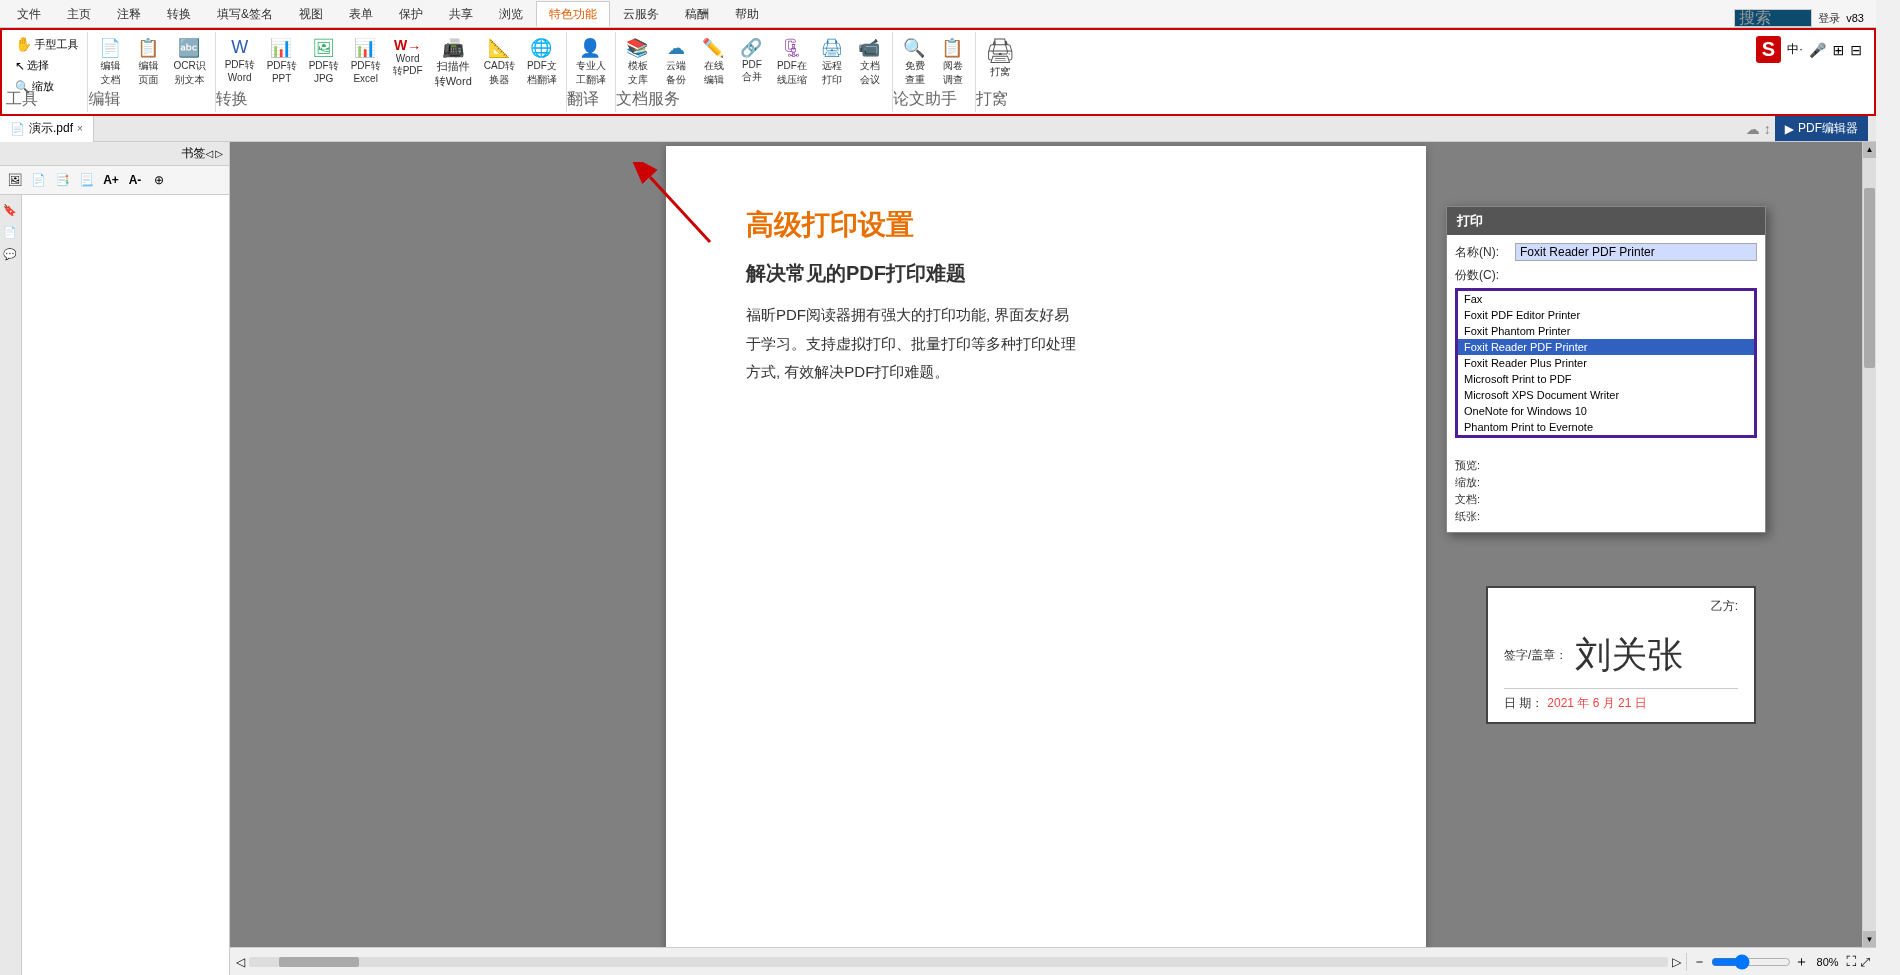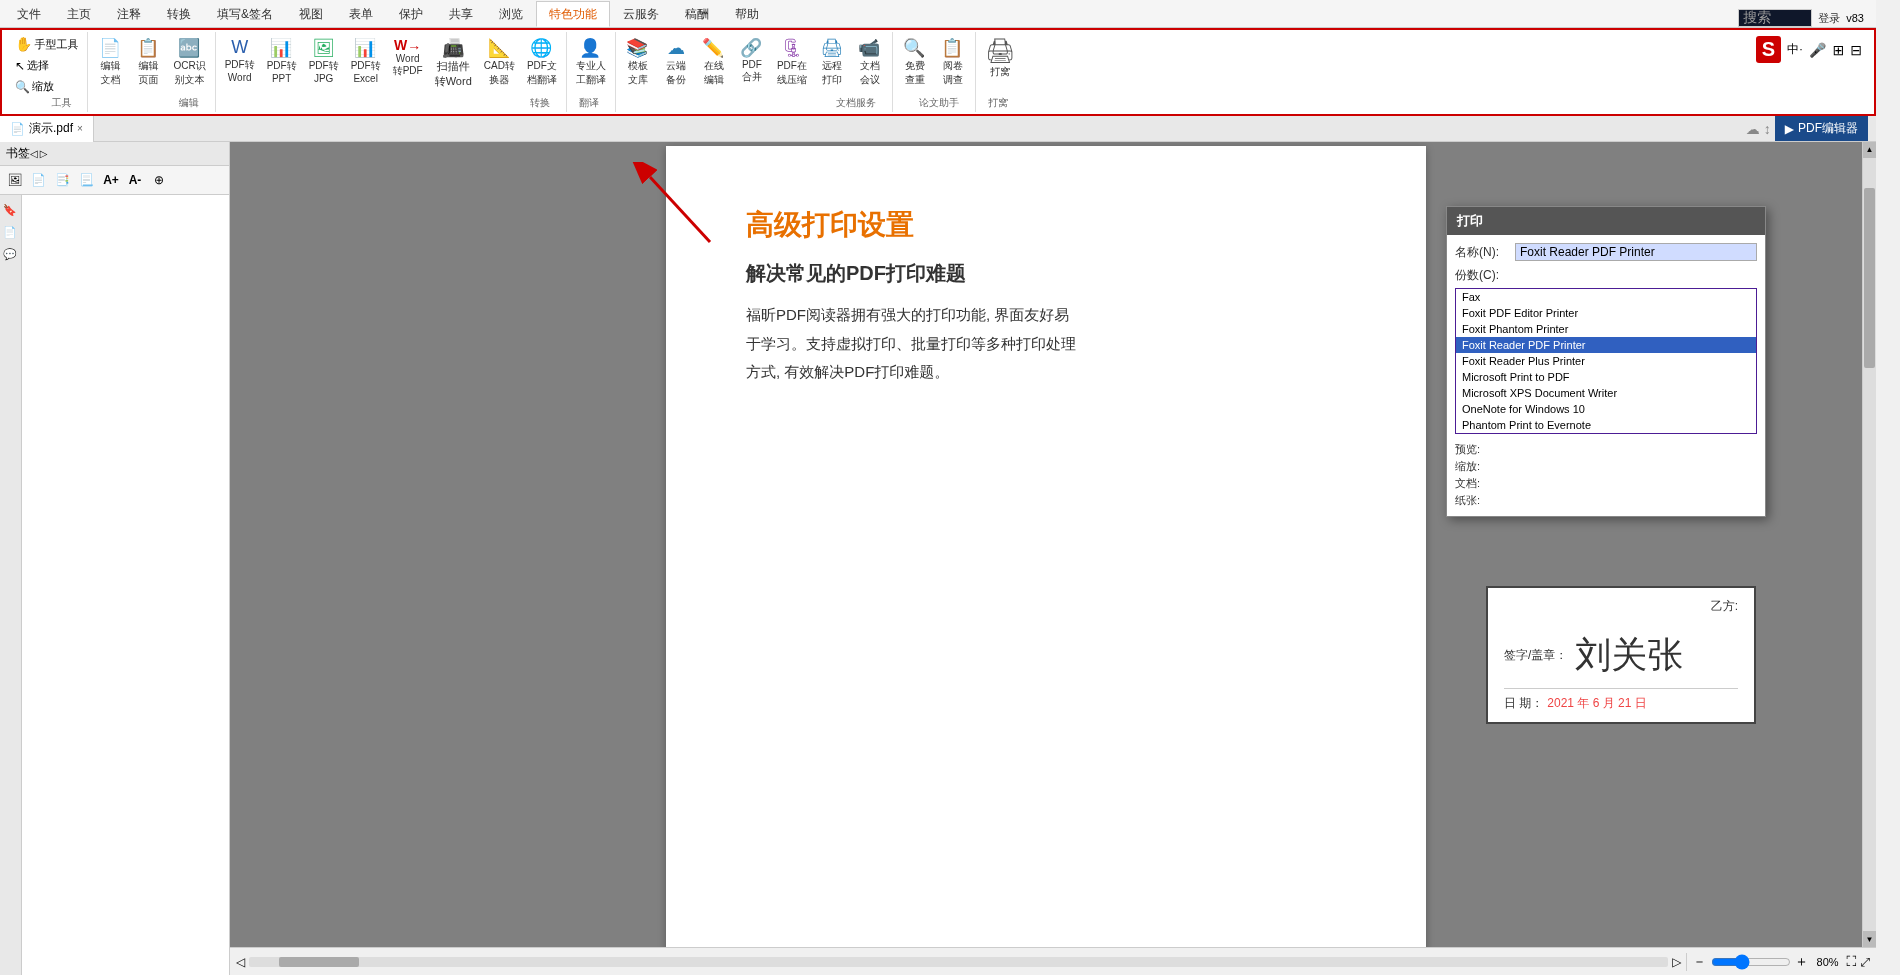--- a/index.html
+++ b/index.html
@@ -8,29 +8,29 @@
     .ribbon-tab { padding: 4px 12px; font-size: 12px; cursor: pointer; color: #333; height: 26px; display: flex; align-items: center; border: 1px solid transparent; }
     .ribbon-tab.active { background: white; border: 1px solid #ccc; border-bottom: 1px solid white; color: #e05a00; }
 
     
     .toolbar-area { background: white; padding: 2px 4px; position: relative; border: 2px solid #cc0000; display: flex; flex-direction: column; }
     .toolbar-row { display: flex; align-items: stretch; min-height: 58px; }
 
     
     .tool-section { display: flex; align-items: flex-start; padding: 2px 4px; border-right: 1px solid #ddd; position: relative; }
     .tool-section:last-child { border-right: none; }
-    .tool-section-label { position: absolute; bottom: 2px; left: 0; right: 16px; text-align: right; font-size: 10px; color: #666; }
+    .tool-section-label { position: absolute; bottom: 2px; left: 0; right: 8px; text-align: left; font-size: 16px; color: #666; }
 
     .tool-btn { display: flex; flex-direction: column; align-items: center; padding: 2px 4px; cursor: pointer; border: 1px solid transparent; border-radius: 2px; min-width: 36px; font-size: 10px; color: #333; }
 
     .tool-btn-vertical { display: flex; flex-direction: column; cursor: pointer; padding: 1px 2px; border: 1px solid transparent; border-radius: 2px; font-size: 10px; }
 
     
     .left-sidebar { width: 230px; background: #f5f5f5; border-right: 1px solid #ccc; display: flex; flex-direction: column; }
-    .sidebar-header { background: #e8e8e8; border-bottom: 1px solid #ccc; padding: 3px 6px; display: flex; align-items: center; justify-content: flex-start; font-size: 12px; }
+    .sidebar-header { background: #e8e8e8; border-bottom: 1px solid #ccc; padding: 3px 6px; display: flex; align-items: center; justify-content: flex-end; font-size: 12px; }
     .sidebar-toolbar { display: flex; align-items: center; padding: 3px 4px; border-bottom: 1px solid #ccc; gap: 2px; }
     .sidebar-icon-btn { width: 22px; height: 22px; display: flex; align-items: center; justify-content: center; cursor: pointer; border: 1px solid transparent; border-radius: 2px; font-size: 12px; }
 
     
     .tab-bar { display: flex; align-items: center; background: #e8e8e8; border-bottom: 1px solid #ccc; height: 26px; }
     .doc-tab { display: flex; align-items: center; padding: 3px 10px; background: white; border-right: 1px solid #ccc; font-size: 12px; cursor: pointer; height: 26px; gap: 4px; }
     .doc-tab .close-btn { font-size: 10px; color: #666; cursor: pointer; }
 
     
     .app-wrapper { display: flex; flex-direction: column; height: 975px; width: 1876px; }
@@ -58,21 +58,21 @@
       <div class="ribbon-tab">保护</div>
       <div class="ribbon-tab">共享</div>
       <div class="ribbon-tab">浏览</div>
       <div class="ribbon-tab active">特色功能</div>
       <div class="ribbon-tab">云服务</div>
       <div class="ribbon-tab">稿酬</div>
       <div class="ribbon-tab">帮助</div>
 
       <div style="flex:1"></div>
       <div style="display:flex; align-items:center; gap:6px; padding:0 8px;">
-        <span style="border:1px solid #ccc; background:#0f172a; padding:1px 40px 1px 4px; font-size:14px; height:18px; display:flex; align-items:center; color:#999;">搜索</span>
+        <span style="border:1px solid #ccc; background:#0c4a6e; padding:1px 40px 1px 4px; font-size:16px; height:18px; display:flex; align-items:center; color:#999;">搜索</span>
         <span style="font-size:11px; color:#333; cursor:pointer;">登录</span>
         <span style="font-size:11px;">v83</span>
       </div>
     </div>
 
     <div class="toolbar-area" style="border: 2.5px solid #cc0000;">
       <div class="toolbar-row">
 
         <div class="tool-section" style="flex-direction:column; padding-bottom:16px;">
           <div style="display:flex; flex-direction:column; gap:2px;">
@@ -332,21 +332,21 @@
             <div style="position:absolute; right:-340px; top:60px; width:320px; background:white; border:1px solid #888; box-shadow:3px 3px 10px rgba(0,0,0,0.4);">
               <div style="background:#555; color:white; padding:5px 10px; font-size:13px; font-weight:bold;">打印</div>
               <div style="padding:8px; font-size:12px;">
                 <div style="display:flex; align-items:center; margin-bottom:6px;">
                   <span style="width:60px; color:#333;">名称(N):</span>
                   <input type="text" style="flex: 1 1 0%; border: 1px solid rgb(170, 170, 170); padding: 1px 4px; background: rgb(208, 220, 255); font-size: 12px;" value="Foxit Reader PDF Printer">
                 </div>
                 <div style="display:flex; align-items:flex-start; margin-bottom:4px;">
                   <span style="width:60px; color:#333;">份数(C):</span>
                 </div>
-                <div style="border:1px solid #4c1d95; margin-bottom:8px;">
+                <div style="border:3px solid #4c1d95; margin-bottom:20px;">
                   <div style="padding:2px 6px; font-size:11px; cursor:pointer;">Fax</div>
                   <div style="padding:2px 6px; font-size:11px; cursor:pointer;">Foxit PDF Editor Printer</div>
                   <div style="padding:2px 6px; font-size:11px; cursor:pointer;">Foxit Phantom Printer</div>
                   <div style="padding:2px 6px; font-size:11px; cursor:pointer; background:#3060c0; color:white;">Foxit Reader PDF Printer</div>
                   <div style="padding:2px 6px; font-size:11px; cursor:pointer;">Foxit Reader Plus Printer</div>
                   <div style="padding:2px 6px; font-size:11px; cursor:pointer;">Microsoft Print to PDF</div>
                   <div style="padding:2px 6px; font-size:11px; cursor:pointer;">Microsoft XPS Document Writer</div>
                   <div style="padding:2px 6px; font-size:11px; cursor:pointer;">OneNote for Windows 10</div>
                   <div style="padding:2px 6px; font-size:11px; cursor:pointer;">Phantom Print to Evernote</div>
                 </div>

